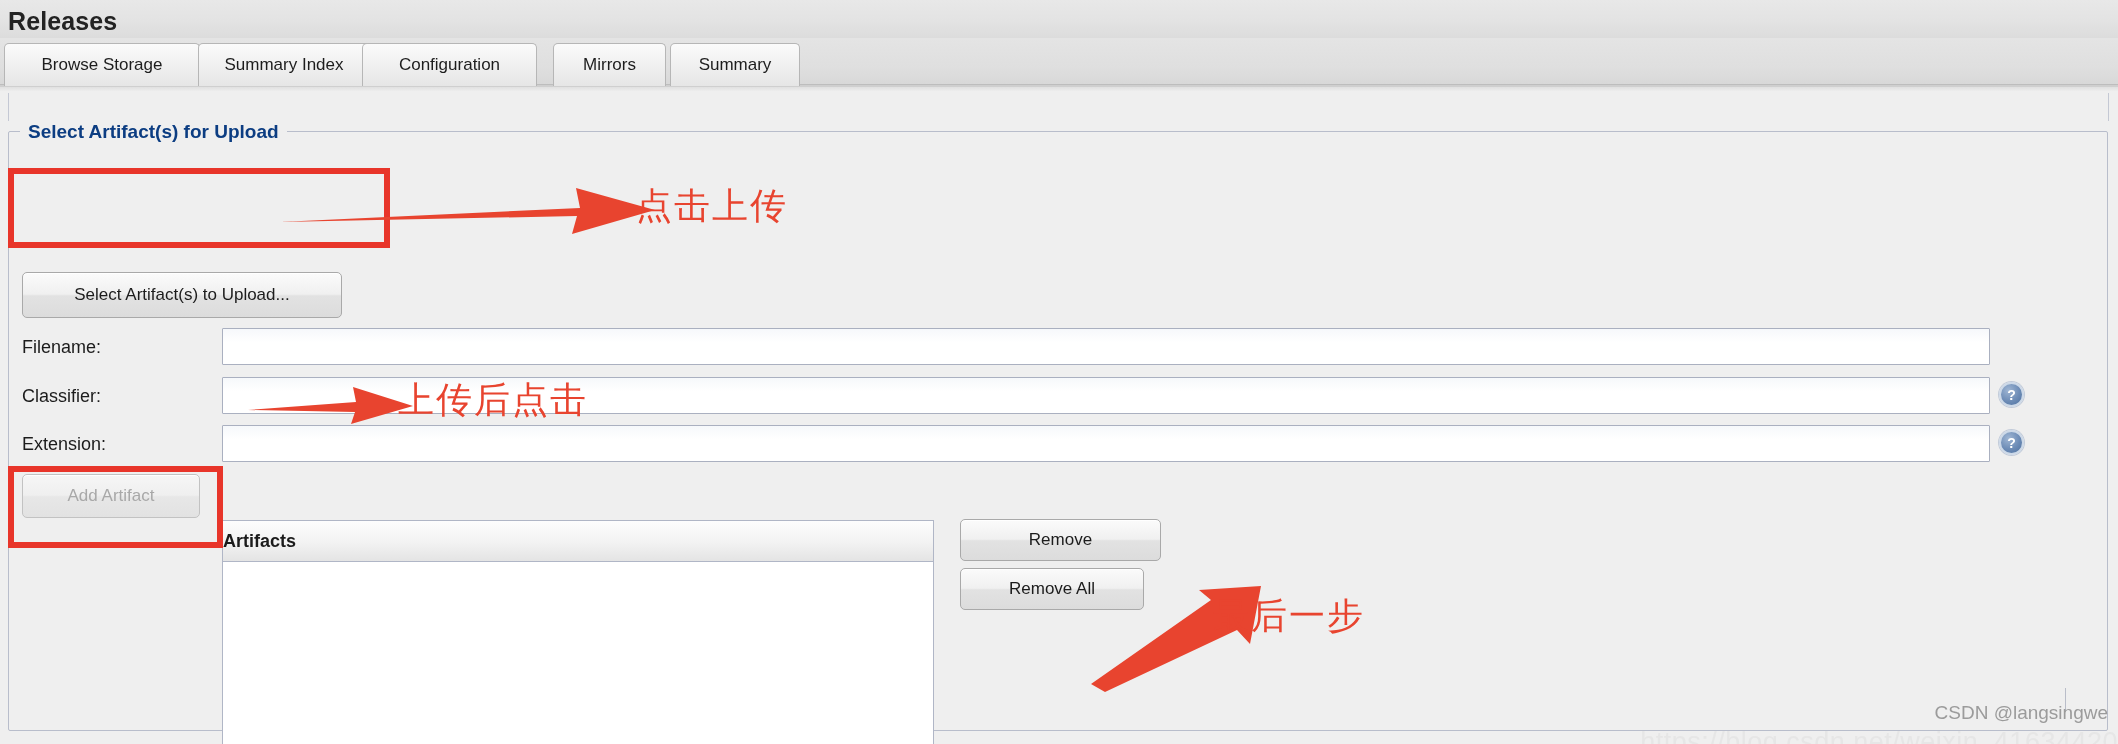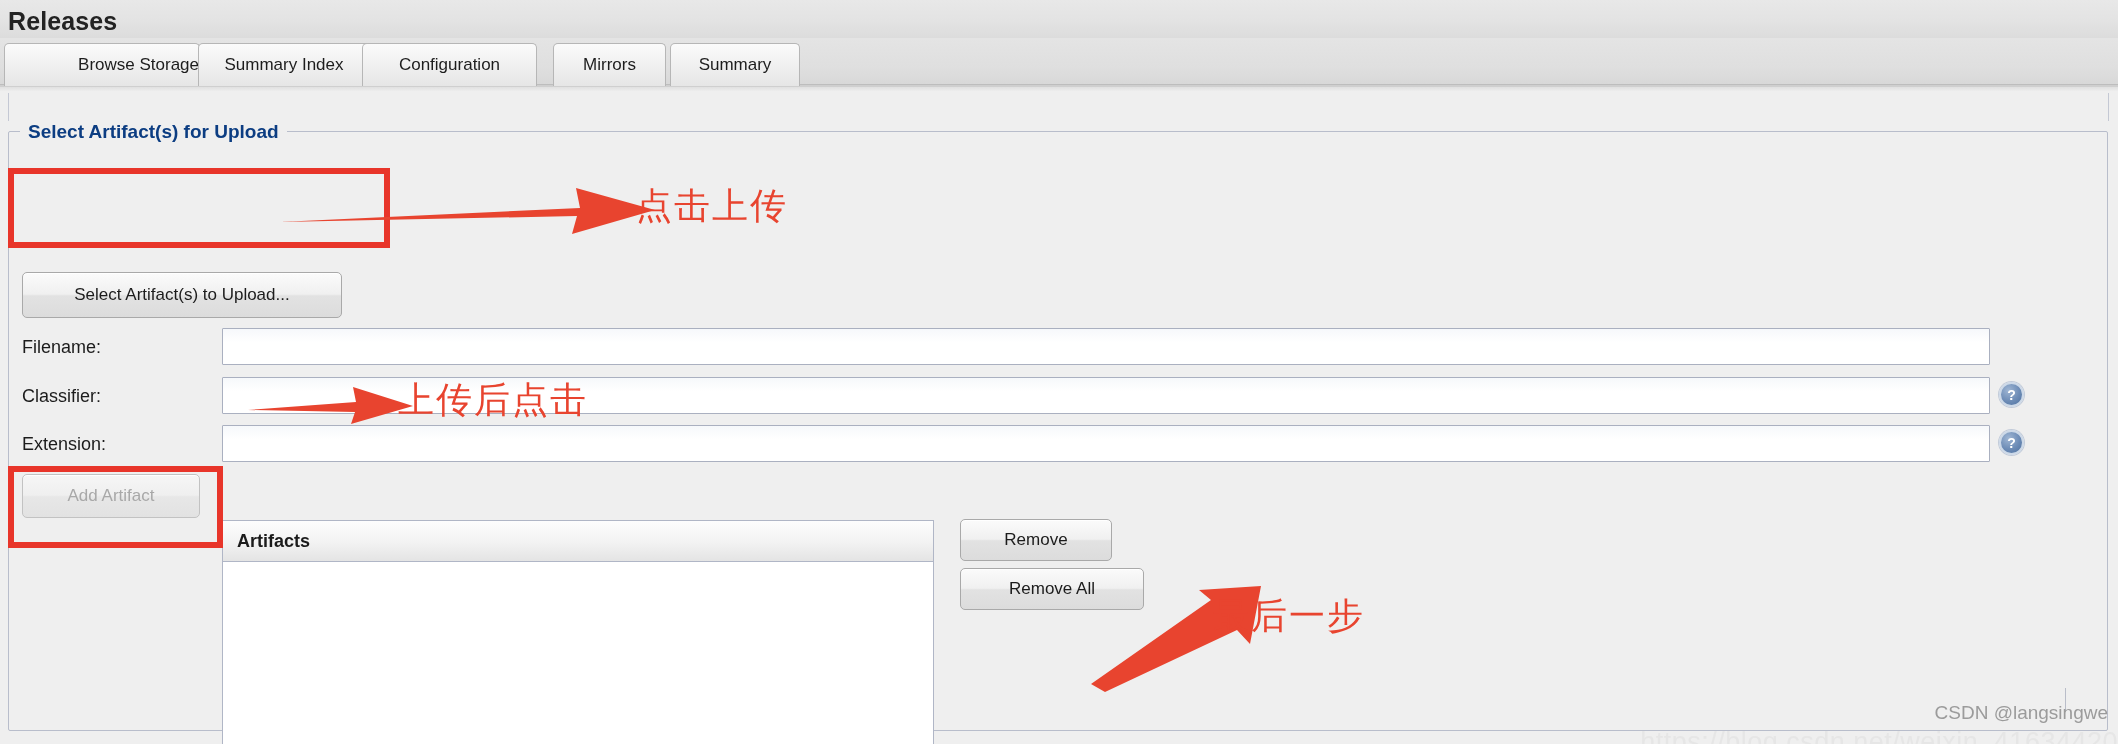--- a/index.html
+++ b/index.html
@@ -197,21 +197,20 @@
     left: 0; top: 0;
     width: 100%;
     height: 41px;
     box-sizing: border-box;
     background: linear-gradient(to bottom, #fdfdfd 0%, #f2f2f2 55%, #e4e4e4 100%);
     border-bottom: 1px solid #b0b6c6;
     display: flex;
     align-items: center;
   }
   .artifacts-header-title {
-    margin-left: 14px;
     font-size: 18px;
     font-weight: bold;
     color: #1b1b1b;
   }
   .artifacts-body {
     position: absolute;
     left: 0; top: 41px;
     width: 100%;
     height: 189px;
     background: #ffffff;
@@ -266,21 +265,21 @@
 
 <div id="root">
 
   <div class="titlebar">
     <div class="title">Releases</div>
   </div>
 
   <div class="tabstrip">
     <div class="tabs-underline"></div>
 
-    <div class="tab" id="tab0" style="left: 4px; width: 196px; justify-content: flex-end;">
+    <div class="tab" id="tab0" style="left: 4px; width: 196px;">
       <span>Browse Storage</span>
     </div>
     <div class="tab" id="tab1" style="left: 198px; width: 172px;">
       <span>Summary Index</span>
     </div>
     <div class="tab" id="tab2" style="left: 362px; width: 175px;">
       <span>Configuration</span>
     </div>
     <div class="tab" id="tab3" style="left: 553px; width: 113px;">
       <span>Mirrors</span>
@@ -321,21 +320,21 @@
       <span>Add Artifact</span>
     </div>
 
     <div class="artifacts-panel">
       <div class="artifacts-header">
         <div class="artifacts-header-title">Artifacts</div>
       </div>
       <div class="artifacts-body"></div>
     </div>
 
-    <div class="swing-btn" style="left:960px; top:432px; width:152px; height:42px;">
+    <div class="swing-btn" style="left:960px; top:432px; width:201px; height:42px;">
       <span>Remove</span>
     </div>
     <div class="swing-btn" style="left:960px; top:481px; width:184px; height:42px;">
       <span>Remove All</span>
     </div>
 
   </div>
 
   <div class="red-box" style="left:8px;  top:168px; width:382px; height:80px;"></div>
   <div class="red-box" style="left:8px;  top:466px; width:215px; height:82px;"></div>

